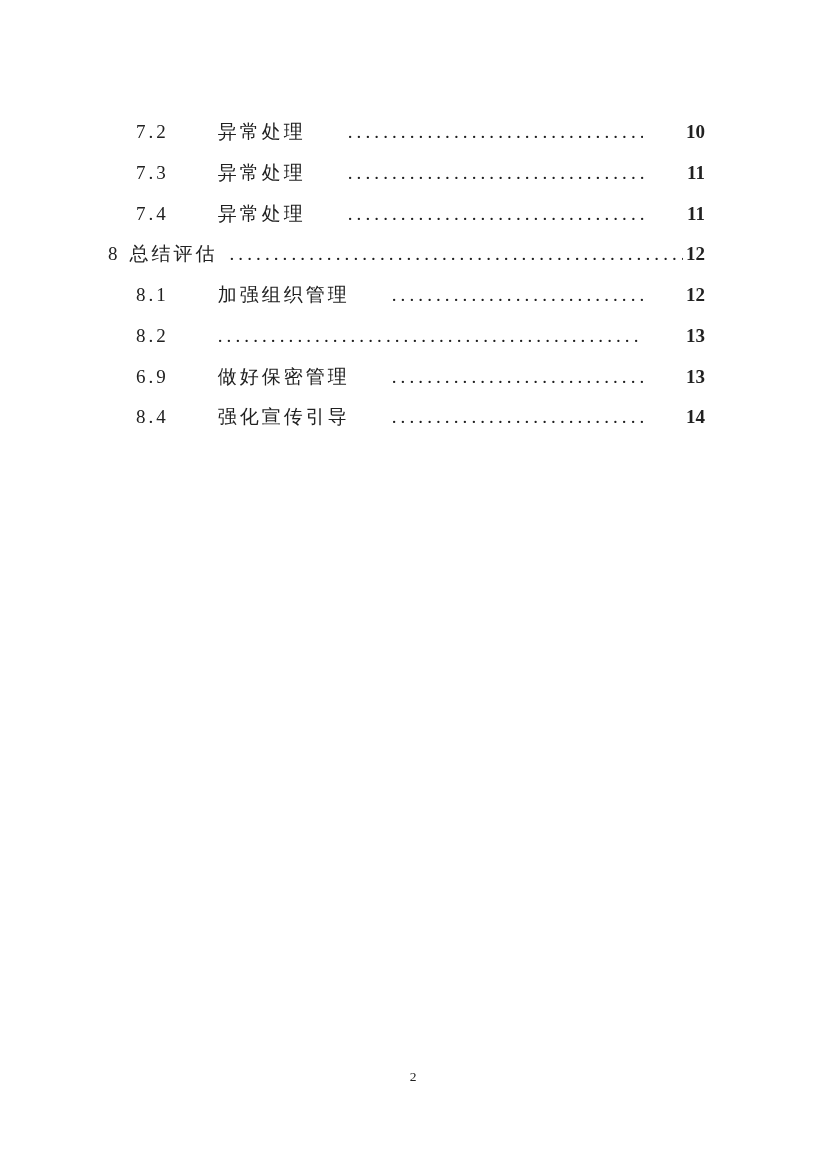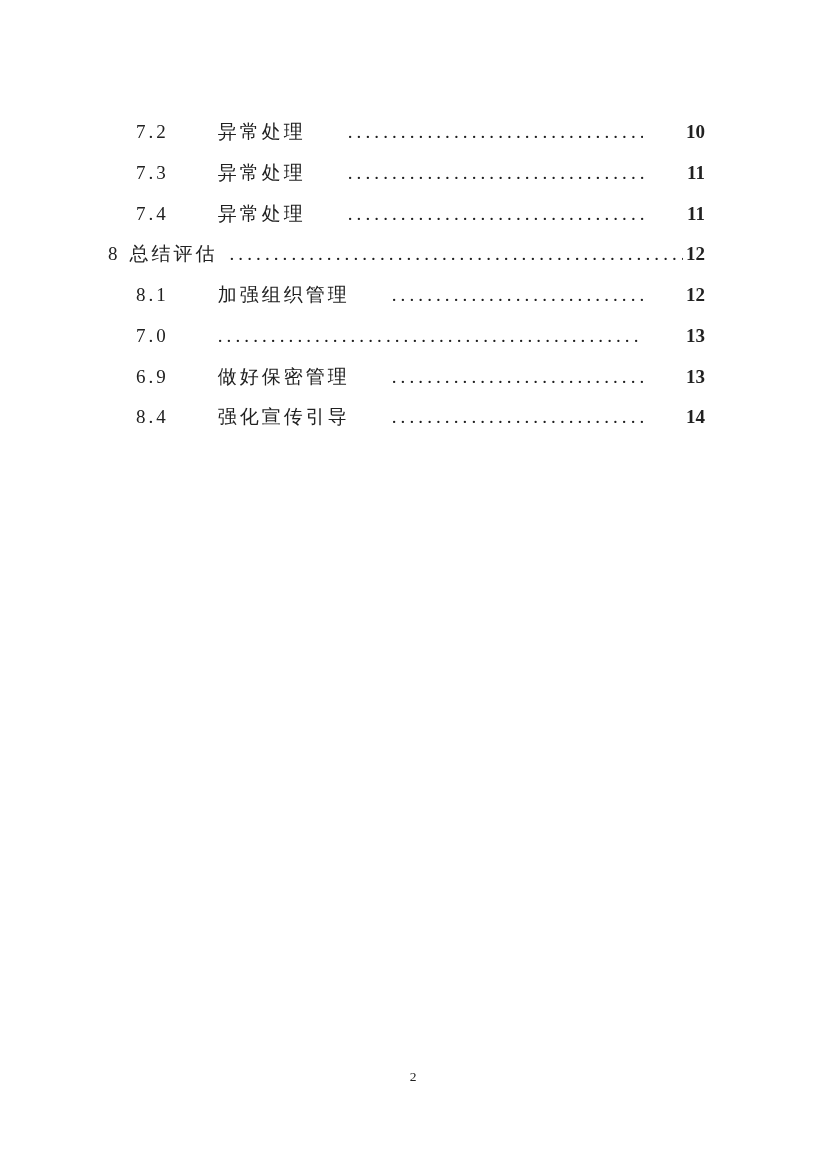--- a/index.html
+++ b/index.html
@@ -108,21 +108,21 @@
     </div>
 
     <div class="toc-row level-2">
       <span class="toc-num">8.1</span>
       <span class="toc-title">加强组织管理</span>
       <span class="toc-leader">..........................................................................................</span>
       <span class="toc-page">12</span>
     </div>
 
     <div class="toc-row level-2">
-      <span class="toc-num">7.0</span>
+      <span class="toc-num">8.2</span>
       <span class="toc-leader">..........................................................................................</span>
       <span class="toc-page">13</span>
     </div>
 
     <div class="toc-row level-2">
       <span class="toc-num">6.9</span>
       <span class="toc-title">做好保密管理</span>
       <span class="toc-leader">..........................................................................................</span>
       <span class="toc-page">13</span>
     </div>

